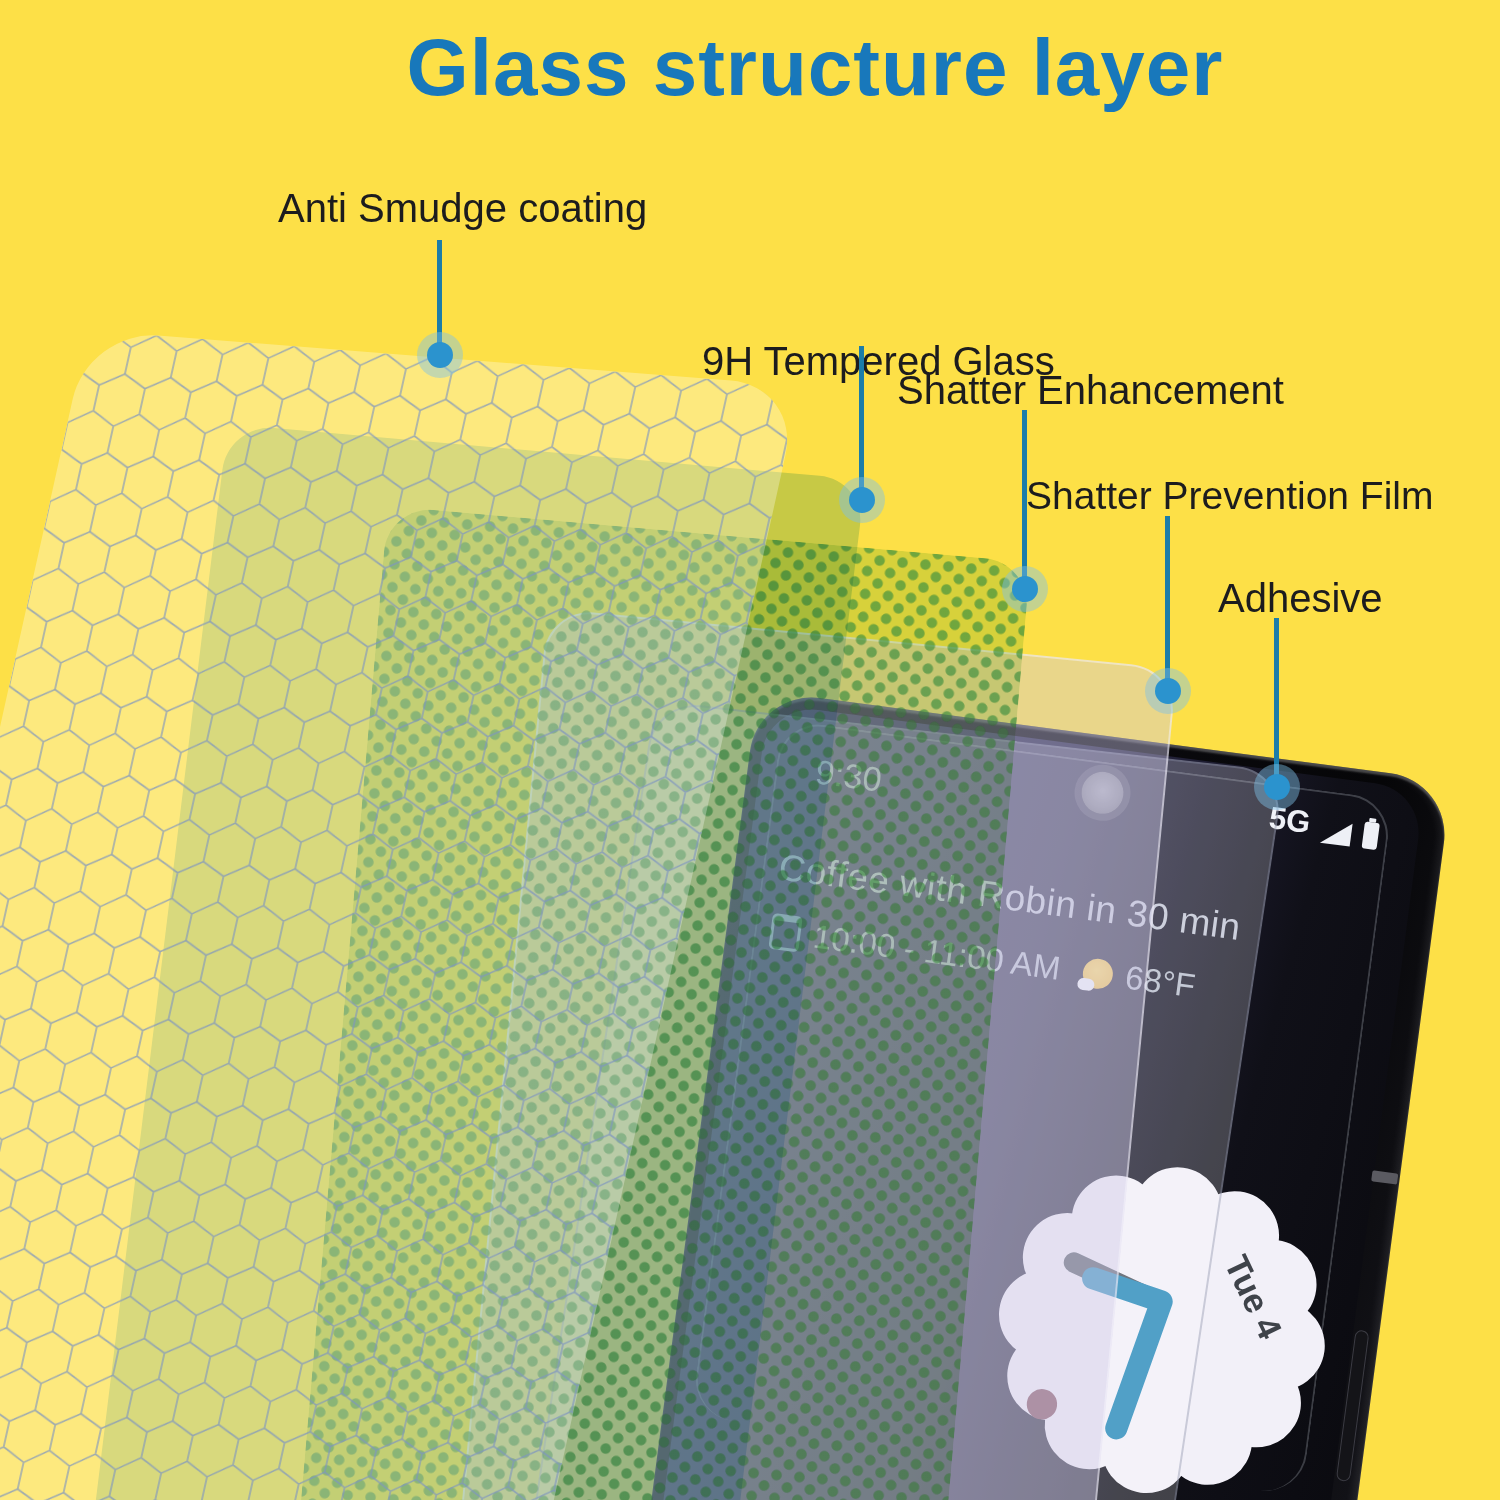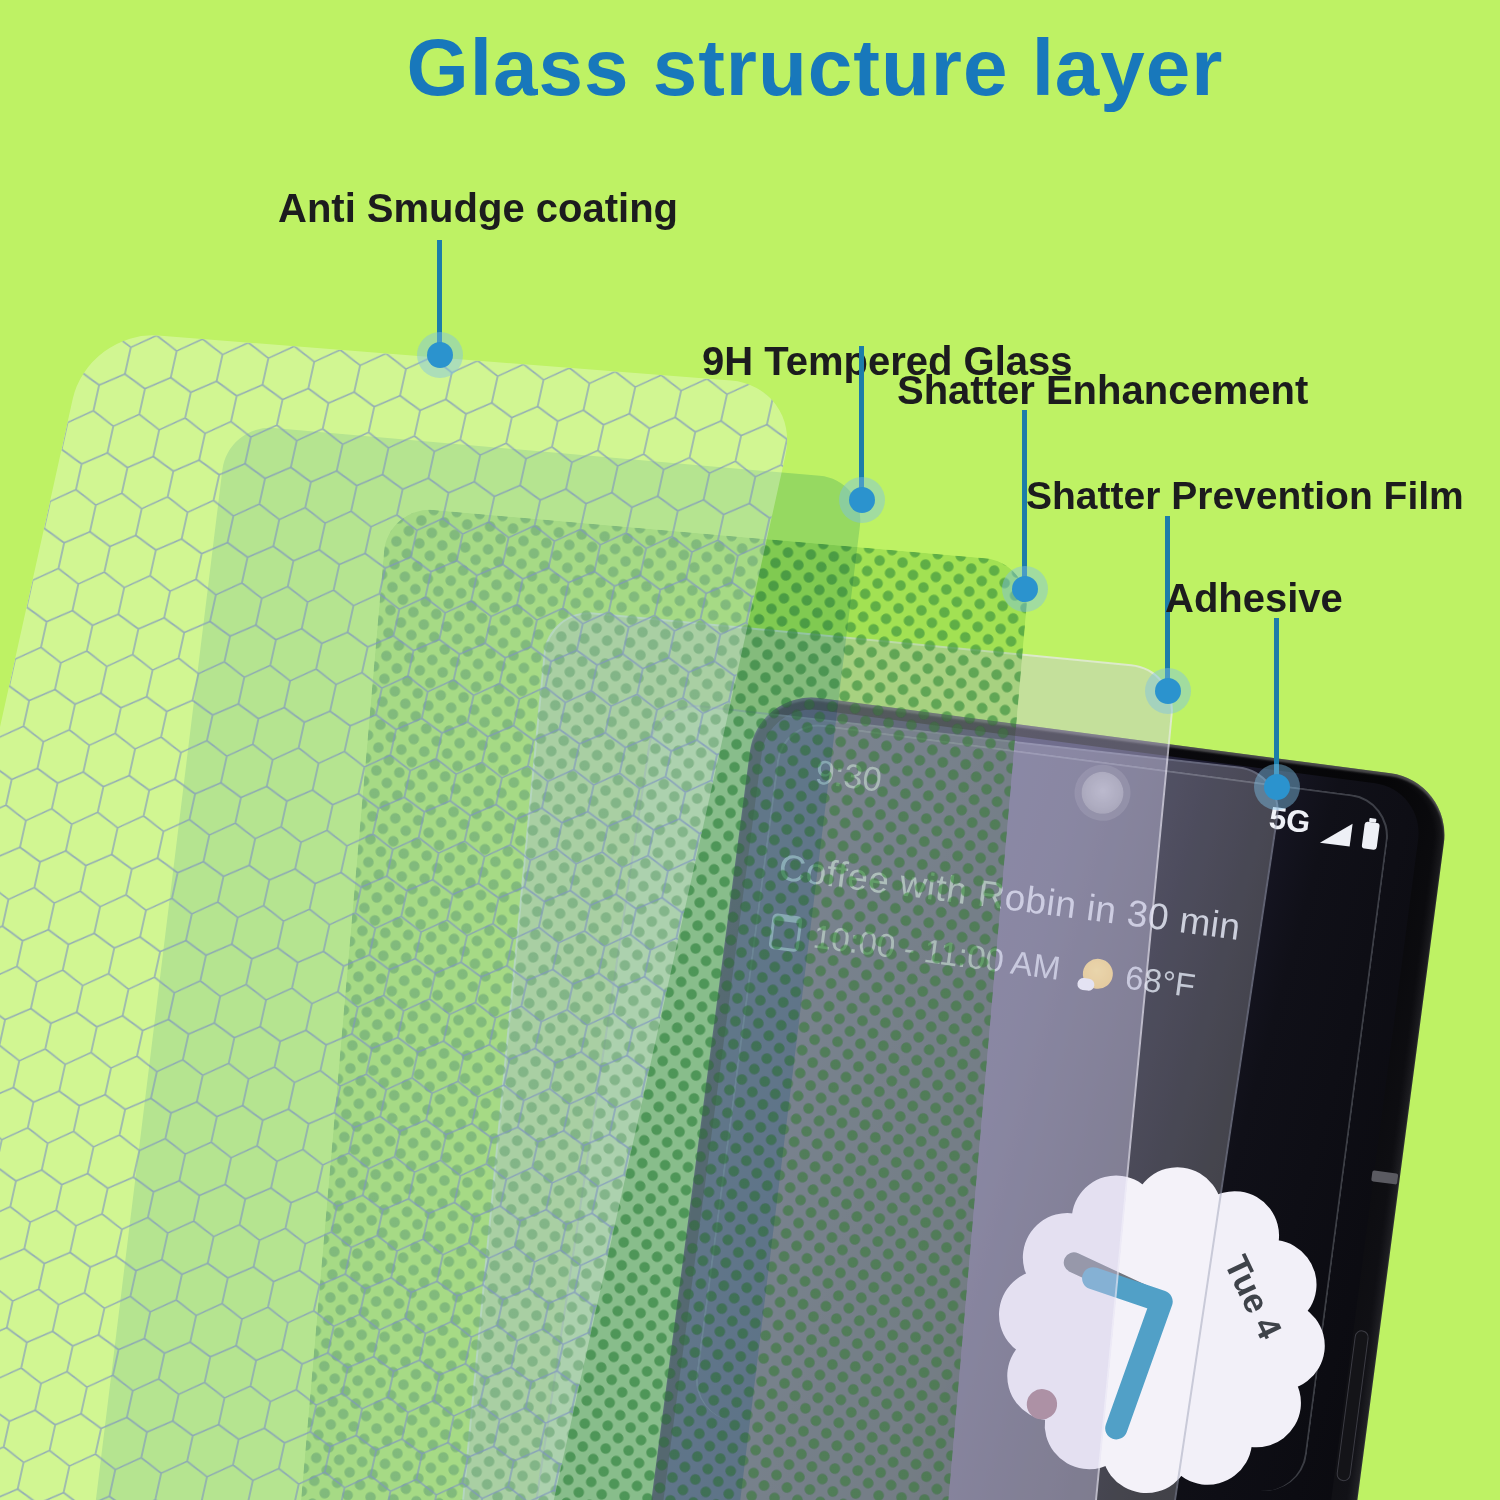--- a/index.html
+++ b/index.html
@@ -1,18 +1,18 @@
 <!DOCTYPE html>
 <html><head>
 <meta charset="utf-8">
 <style>
   html,body{margin:0;padding:0;background:#fff;}
   body{width:1500px;height:1500px;overflow:hidden;position:relative;
        font-family:"Liberation Sans",sans-serif;}
-  #stage{position:absolute;inset:0;width:1500px;height:1500px;overflow:hidden;background:#bef264;}
+  #stage{position:absolute;inset:0;width:1500px;height:1500px;overflow:hidden;background:#fde047;}
 
   
   #title{position:absolute;left:130px;top:22px;width:1370px;text-align:center;
          font-size:80px;font-weight:bold;letter-spacing:1px;color:#1878bb;z-index:11;}
 
   
   #phone{position:absolute;left:758px;top:690px;width:700px;height:1015px;
          transform:rotate(7.5deg);transform-origin:0 0;z-index:1;
          background:linear-gradient(100deg,#1b1b21 0%,#0b0b0f 35%,#060608 72%,#16161c 100%);
          border-radius:62px;
@@ -64,29 +64,29 @@
         background-size:23px 23px;background-position:0 0,11.5px 11.5px;}
   #sheet-glass{left:228px;top:424px;width:640px;height:1400px;z-index:5;
         transform:rotate(5deg) skewX(-2deg);border-radius:46px;
         background:#c9e5f7;mix-blend-mode:multiply;}
   #sheet-mesh{left:88px;top:330px;width:715px;height:1420px;z-index:6;
         transform:rotate(4.5deg) skewX(-8deg);border-radius:70px;
         background:rgba(255,255,255,.30);}
   #sheet-mesh svg{position:absolute;inset:0;width:100%;height:100%;border-radius:inherit;}
 
   
-  .lbl{position:absolute;font-size:40px;font-weight:bold;color:#1c1c1e;white-space:nowrap;z-index:10;}
+  .lbl{position:absolute;font-size:40px;font-weight:normal;color:#1c1c1e;white-space:nowrap;z-index:10;}
   .lead{position:absolute;width:5px;background:#1c7da9;z-index:10;}
   .dot{position:absolute;width:26px;height:26px;border-radius:50%;background:#2b93ce;
        box-shadow:0 0 0 10px rgba(127,192,230,.45);z-index:10;}
   #lbl1{left:278px;top:186px;}  #lead1{left:437px;top:240px;height:110px;} #dot1{left:427px;top:342px;}
   #lbl2{left:702px;top:303px;margin-top:36px;}  #lead2{left:859px;top:346px;height:150px;} #dot2{left:849px;top:487px;}
   #lbl3{left:897px;top:368px;}  #lead3{left:1022px;top:410px;height:174px;} #dot3{left:1012px;top:576px;}
   #lbl4{left:1026px;top:474px;font-size:39px;} #lead4{left:1165px;top:516px;height:170px;} #dot4{left:1155px;top:678px;}
-  #lbl5{left:1165px;top:576px;} #lead5{left:1274px;top:618px;height:164px;} #dot5{left:1264px;top:774px;}
+  #lbl5{left:1218px;top:576px;} #lead5{left:1274px;top:618px;height:164px;} #dot5{left:1264px;top:774px;}
 </style>
 </head>
 <body>
 
 <div id="stage">
 
   <div id="title">Glass structure layer</div>
 
   <div id="phone">
     <div id="screen">

